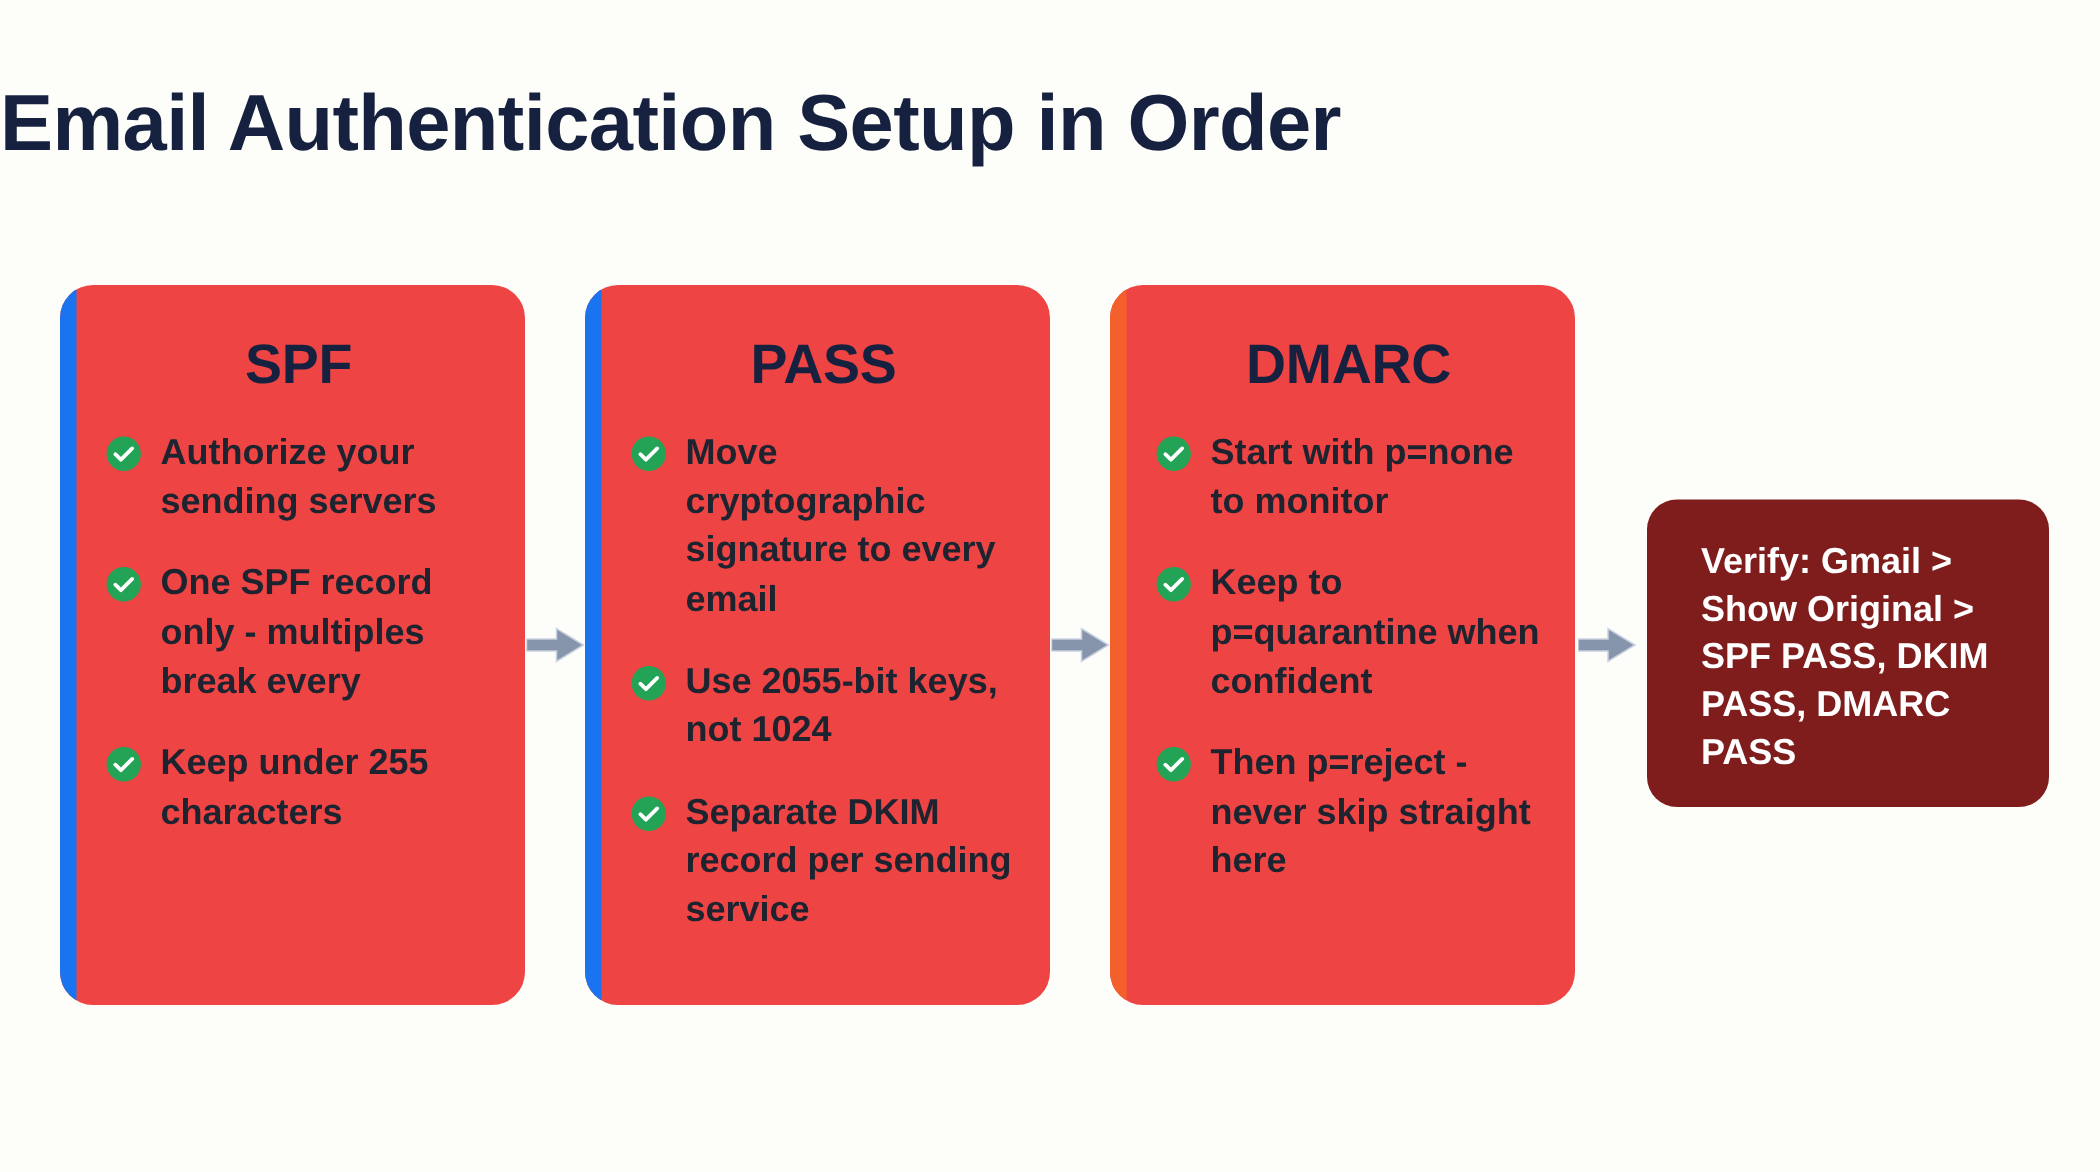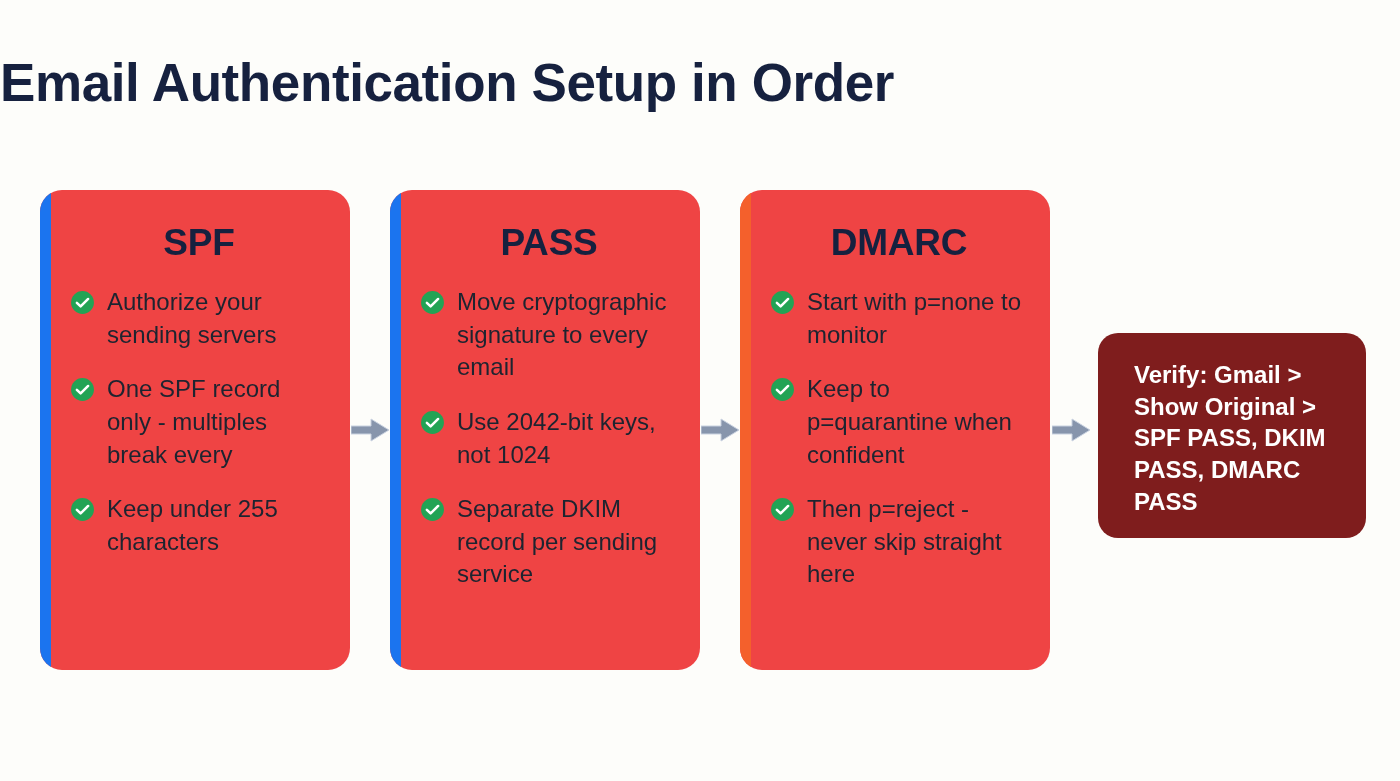--- a/index.html
+++ b/index.html
@@ -72,20 +72,21 @@
     font-weight: bold;
     color: #16213f;
     margin: 6px 0 22px 0;
     letter-spacing: -0.2px;
   }
 
   .bullets {
     list-style: none;
     margin: 0;
     padding: 0;
+    font-weight: bold;
   }
   .bullet {
     display: flex;
     align-items: flex-start;
     margin-bottom: 22px;
   }
   .bullet:last-child { margin-bottom: 0; }
 
   .check-icon {
     flex: 0 0 auto;
@@ -190,21 +191,21 @@
         </span>
         <span class="bullet-text">Move cryptographic signature to every email</span>
       </li>
       <li class="bullet">
         <span class="check-icon">
           <svg viewBox="0 0 24 24" width="25" height="25">
               <circle cx="12" cy="12" r="11" fill="#22a355"></circle>
               <path d="M6.6 12.3 L10.2 15.8 L17.4 8.6" fill="none" stroke="#ffffff" stroke-width="2.4" stroke-linecap="round" stroke-linejoin="round"></path>
             </svg>
         </span>
-        <span class="bullet-text">Use 2042-bit keys, not 1024</span>
+        <span class="bullet-text">Use 2055-bit keys, not 1024</span>
       </li>
       <li class="bullet">
         <span class="check-icon">
           <svg viewBox="0 0 24 24" width="25" height="25">
               <circle cx="12" cy="12" r="11" fill="#22a355"></circle>
               <path d="M6.6 12.3 L10.2 15.8 L17.4 8.6" fill="none" stroke="#ffffff" stroke-width="2.4" stroke-linecap="round" stroke-linejoin="round"></path>
             </svg>
         </span>
         <span class="bullet-text">Separate DKIM record per sending service</span>
       </li>

